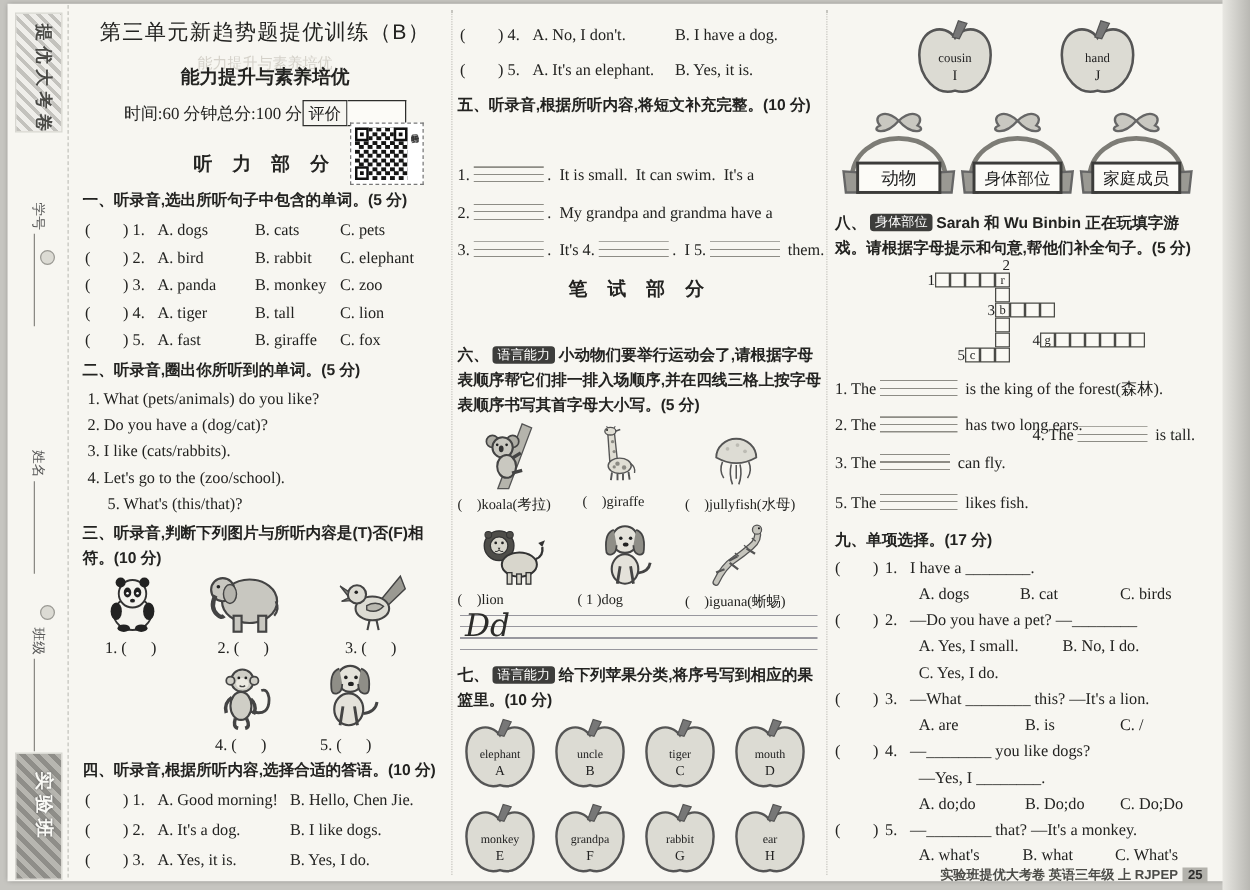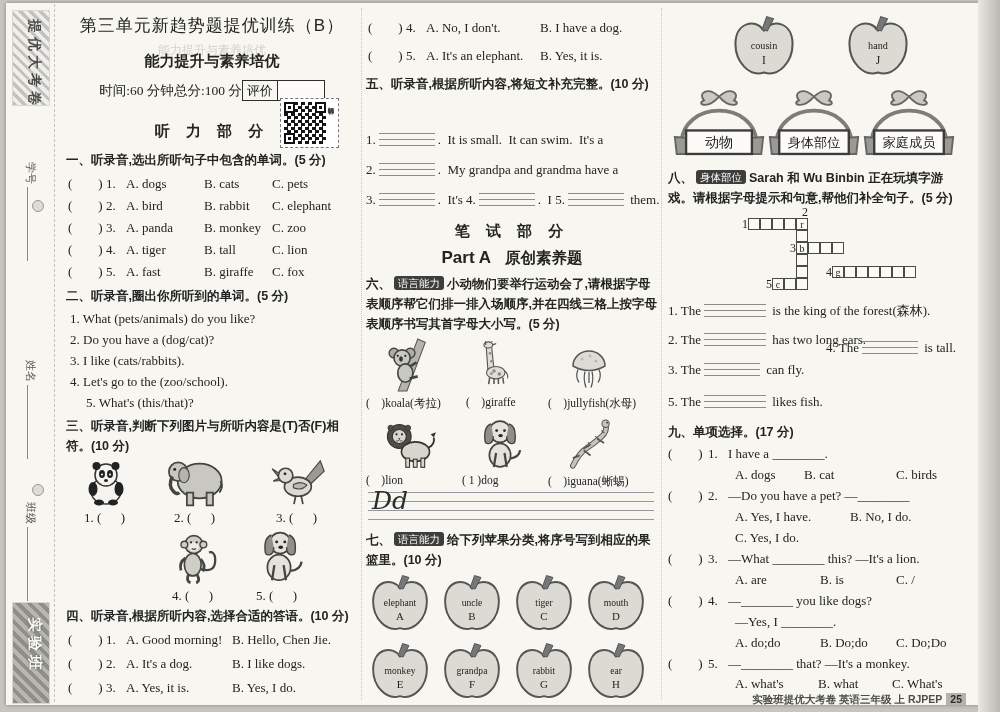--- a/index.html
+++ b/index.html
@@ -212,24 +212,20 @@
 <div class="col" style="left:366px;width:292px">
   <div class="optrow g4b" style="top:20px;left:2px"><span class="pre">(        )</span><span>4.</span><span>A. No, I don't.</span><span>B. I have a dog.</span></div>
   <div class="optrow g4b" style="top:48px;left:2px"><span class="pre">(        )</span><span>5.</span><span>A. It's an elephant.</span><span>B. Yes, it is.</span></div>
 
   <div class="abs sec-title" style="top:76px;left:0">五、听录音,根据所听内容,将短文补充完整。(10 分)</div>
   <div class="item" style="top:132px;left:0"><span>1.</span><span class="bl3 w56"></span><span>.  It is small.  It can swim.  It's a</span></div>
   <div class="item" style="top:162px;left:0"><span>2.</span><span class="bl3 w56"></span><span>.  My grandpa and grandma have a</span></div>
   <div class="item" style="top:192px;left:0"><span>3.</span><span class="bl3 w56"></span><span>.  It's</span> <span>4.</span><span class="bl3 w56"></span><span>.  I</span> <span>5.</span><span class="bl3 w56"></span><span> them.</span></div>
 
   <div class="abs parthead" style="top:222px">笔 试 部 分</div>
-  <div class="abs" style="top:248px;width:100%;text-align:center">
-    <span style="font-family:'Liberation Sans',sans-serif;font-weight:bold;font-size:17px">Part A</span>
-    <span style="font-family:'Liberation Sans',sans-serif;font-weight:bold;font-size:15.5px;margin-left:10px">原创素养题</span>
-  </div>
   <div class="abs sec-para" style="top:274px;left:0"><span>六、</span><span class="badge">语言能力</span><span>小动物们要举行运动会了,请根据字母表顺序帮它们排一排入场顺序,并在四线三格上按字母表顺序书写其首字母大小写。(5 分)</span></div>
 
   <div class="abs" style="left:14px;top:338px;width:56px;height:54px">
     <svg viewBox="0 0 100 100">
         <path d="M68 2 L32 98 L48 98 L82 8 Z" fill="#b5b4ac" stroke="#555" stroke-width="2"></path>
         <circle cx="24" cy="28" r="9" fill="#aeada5" stroke="#444" stroke-width="2.5"></circle>
         <circle cx="54" cy="28" r="9" fill="#aeada5" stroke="#444" stroke-width="2.5"></circle>
         <circle cx="39" cy="37" r="15" fill="#c9c8c0" stroke="#444" stroke-width="3"></circle>
         <ellipse cx="37" cy="39" rx="3.5" ry="5" fill="#333"></ellipse>
         <circle cx="31" cy="33" r="2" fill="#222"></circle>
@@ -470,27 +466,27 @@
   <div class="sent" style="top:332px;left:0"><span>2. The</span><span class="bl3"></span><span> has two long ears.</span></div>
   <div class="sent" style="top:362px;left:0"><span>3. The</span><span class="bl3 w56"></span><span> can fly.</span></div>
   <div class="sent" style="top:340px;left:158px"><span>4. The</span><span class="bl3 w56"></span><span> is tall.</span></div>
   <div class="sent" style="top:394px;left:0"><span>5. The</span><span class="bl3"></span><span> likes fish.</span></div>
 
   <div class="abs sec-title" style="top:424px;left:0">九、单项选择。(17 分)</div>
 
   <div class="optrow g3" style="top:446px;left:0"><span class="pre">(        )</span><span>1.</span><span>I have a ________.</span></div>
   <div class="q9opts" style="top:467px">
       <span style="left:67px">A. dogs</span>
-      <span style="left:136px">B. cat</span>
+      <span style="left:148px">B. cat</span>
       <span style="left:228px">C. birds</span>
     </div>
 
   <div class="optrow g3" style="top:488px;left:0"><span class="pre">(        )</span><span>2.</span><span>—Do you have a pet? —________</span></div>
   <div class="q9opts" style="top:509px">
-      <span style="left:67px">A. Yes, I have.</span>
+      <span style="left:67px">A. Yes, I small.</span>
       <span style="left:182px">B. No, I do.</span>
     </div>
   <div class="q9opts" style="top:530px">
       <span style="left:67px">C. Yes, I do.</span>
     </div>
 
   <div class="optrow g3" style="top:551px;left:0"><span class="pre">(        )</span><span>3.</span><span>—What ________ this? —It's a lion.</span></div>
   <div class="q9opts" style="top:572px">
       <span style="left:67px">A. are</span>
       <span style="left:152px">B. is</span>

